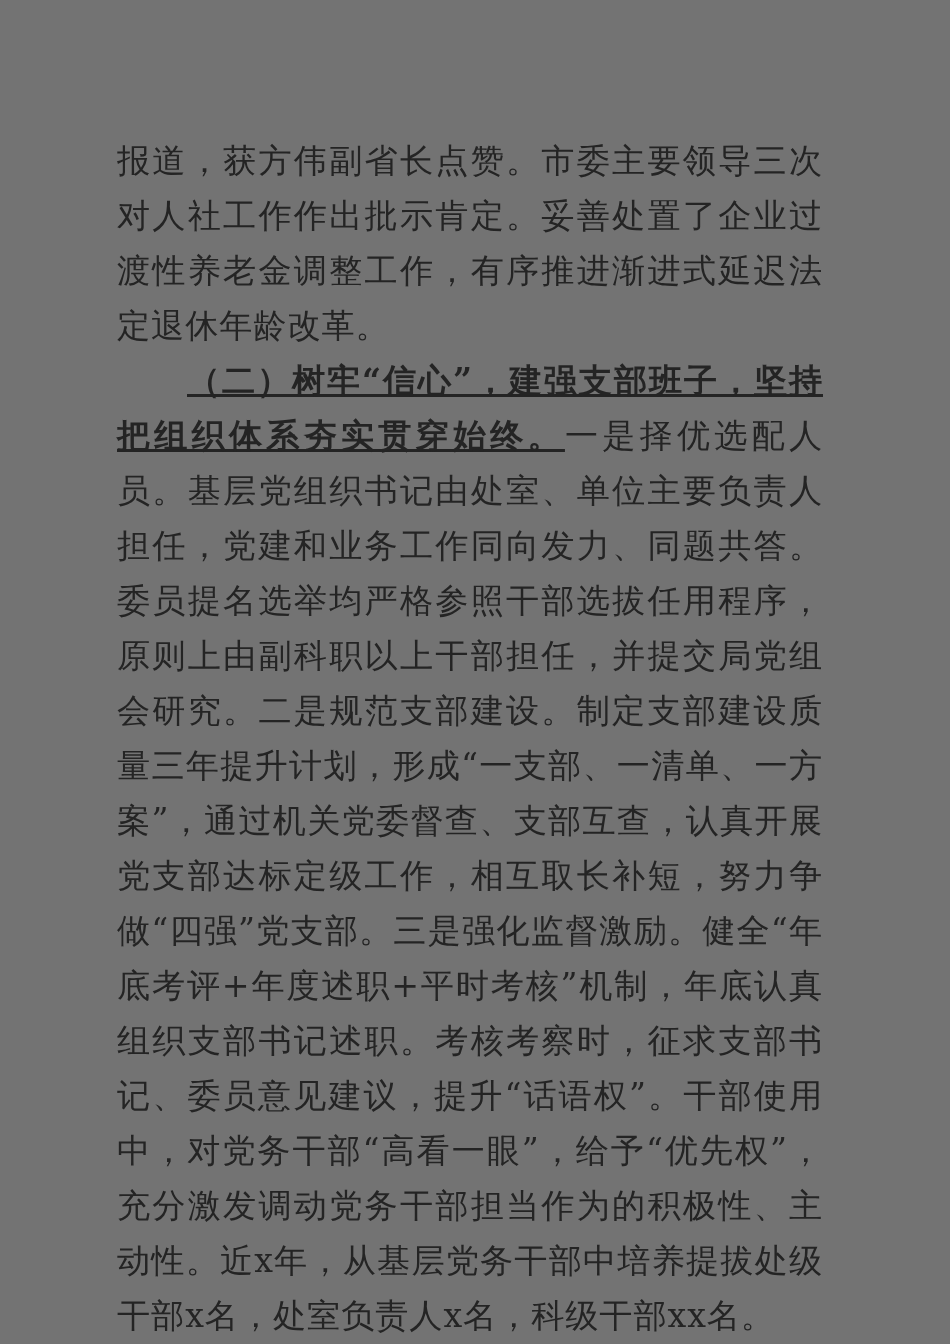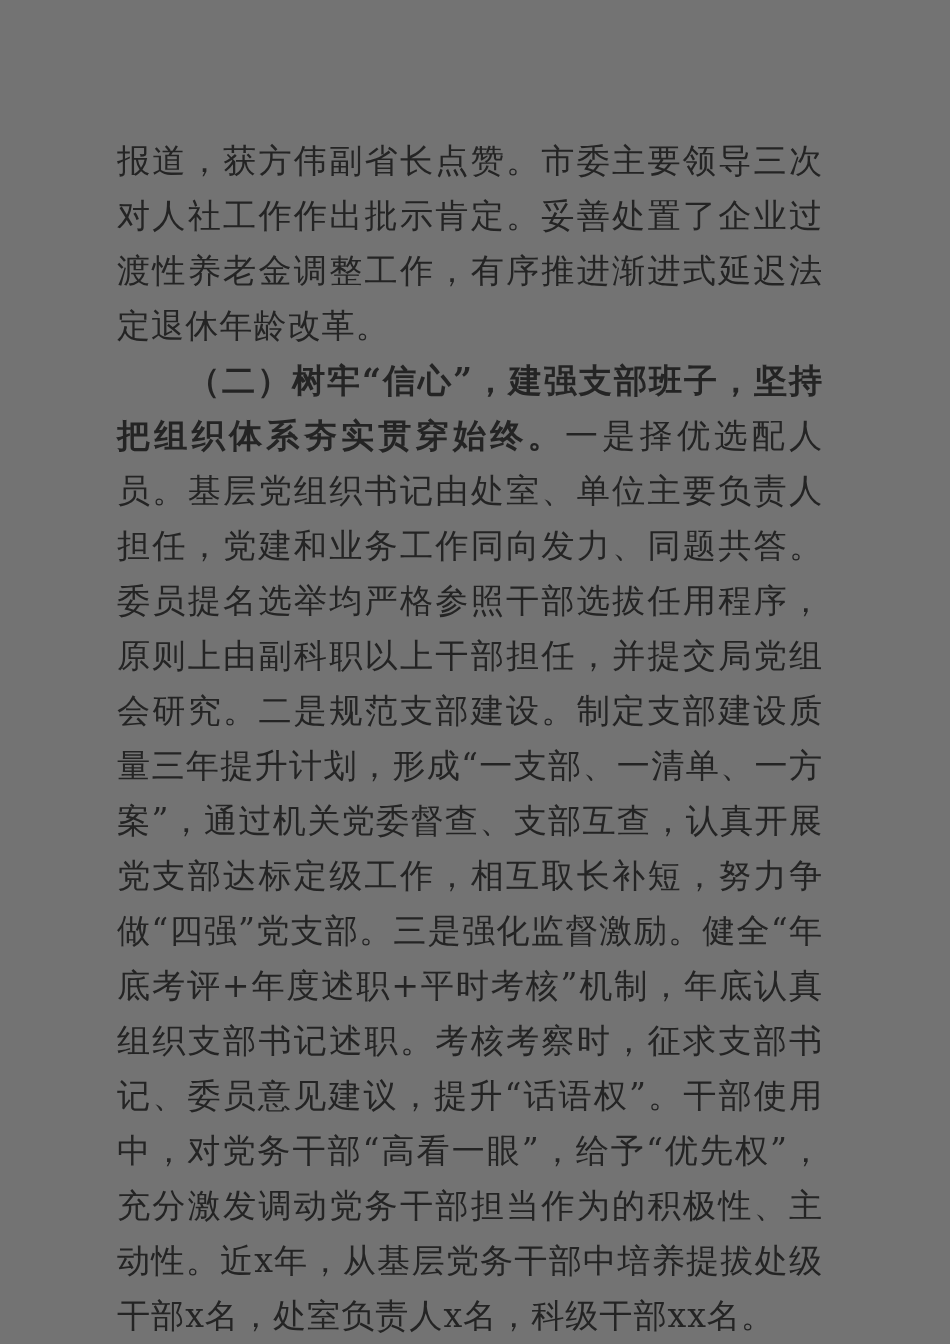--- a/index.html
+++ b/index.html
@@ -41,20 +41,21 @@
   .para.indent {
     text-indent: 70px;
   }
 
   .para + .para {
     margin-top: 0;
   }
 
   .lead {
     font-weight: 700;
+    text-decoration: underline;
   }
 
   .run {
     font-weight: 400;
   }
 </style>
 </head>
 <body>
 
 <div class="page">

